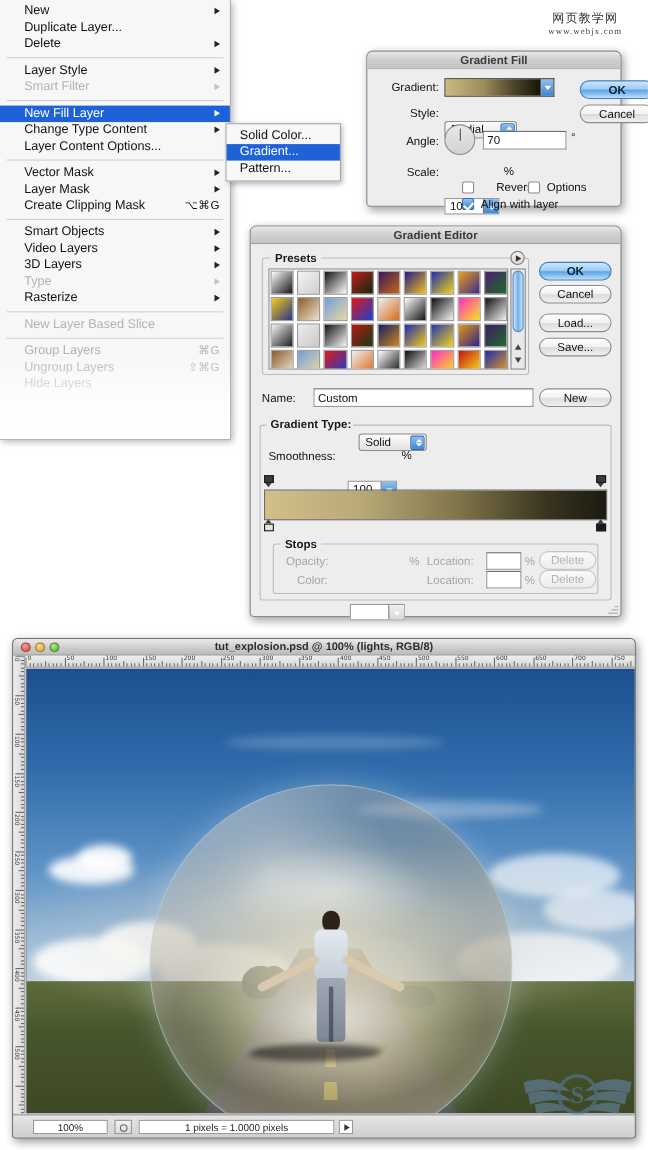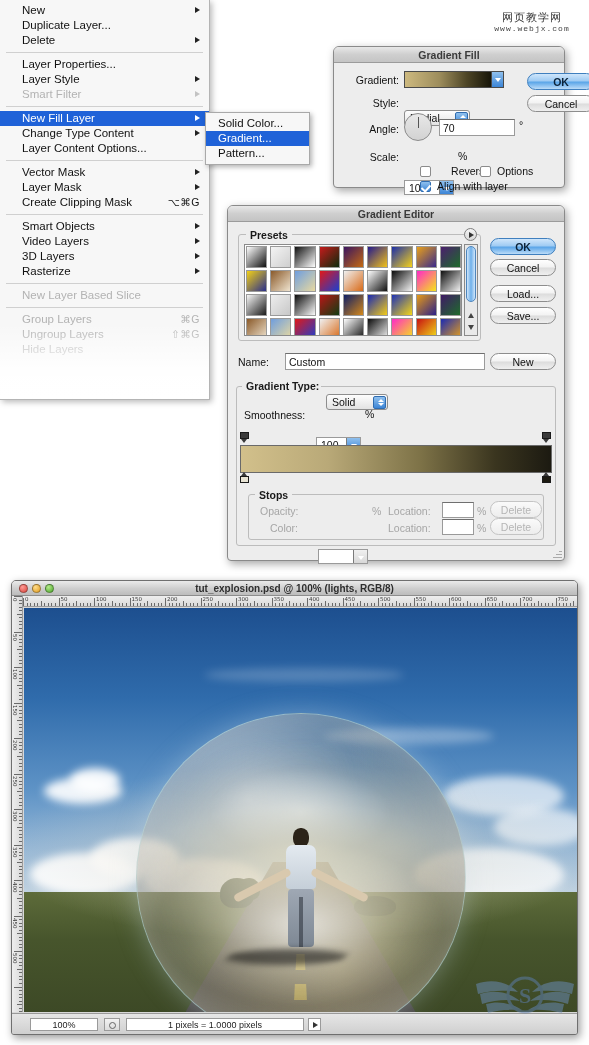--- a/index.html
+++ b/index.html
@@ -11,21 +11,21 @@
     font-size:11px;
     color:#000;
     position:relative;
     overflow:hidden;
   }
   .abs { position:absolute; }
 
   
   #wm-top { left:482px; top:11px; width:100px; text-align:center; line-height:1.15; }
   #wm-top .cn { font-size:11px; color:#333; letter-spacing:1px; }
-  #wm-top .en { font-size:8px; color:#444; letter-spacing:1px; font-family:Liberation Mono, monospace; }
+  #wm-top .en { font-size:8px; color:#444; letter-spacing:1px; font-family:Liberation Serif, serif; }
 
   
   #layer-menu {
     left:0px; top:0px; width:210px; height:400px;
     background:#f7f7f7;
     border:1px solid #b4b4b4;
     border-left:none;
     border-top:none;
     box-shadow:2px 2px 6px rgba(0,0,0,0.28);
     padding-top:3px;
@@ -266,38 +266,38 @@
   <div class="en">www.webjx.com</div>
 </div>
 
 <div class="abs" id="layer-menu">
 
   <div class="mi"><span>New</span><span class="arr"></span></div>
   <div class="mi"><span>Duplicate Layer...</span></div>
   <div class="mi"><span>Delete</span><span class="arr"></span></div>
   <div class="sep"></div>
 
-  <div class="mi"><span>Layer Properties...</span></div>
   <div class="mi"><span>Layer Style</span><span class="arr"></span></div>
   <div class="mi dis"><span>Smart Filter</span><span class="arr"></span></div>
   <div class="sep"></div>
 
   <div class="mi sel"><span>New Fill Layer</span><span class="arr"></span></div>
   <div class="mi"><span>Change Type Content</span><span class="arr"></span></div>
   <div class="mi"><span>Layer Content Options...</span></div>
   <div class="sep"></div>
 
   <div class="mi"><span>Vector Mask</span><span class="arr"></span></div>
   <div class="mi"><span>Layer Mask</span><span class="arr"></span></div>
   <div class="mi"><span>Create Clipping Mask</span><span class="key">⌥⌘G</span></div>
   <div class="sep"></div>
 
   <div class="mi"><span>Smart Objects</span><span class="arr"></span></div>
   <div class="mi"><span>Video Layers</span><span class="arr"></span></div>
   <div class="mi"><span>3D Layers</span><span class="arr"></span></div>
+  <div class="mi dis"><span>Type</span><span class="arr"></span></div>
   <div class="mi"><span>Rasterize</span><span class="arr"></span></div>
   <div class="sep"></div>
 
   <div class="mi dis"><span>New Layer Based Slice</span></div>
   <div class="sep"></div>
 
   <div class="mi dis"><span>Group Layers</span><span class="key">⌘G</span></div>
   <div class="mi dis"><span>Ungroup Layers</span><span class="key">⇧⌘G</span></div>
   <div class="mi dis"><span>Hide Layers</span></div>
 

